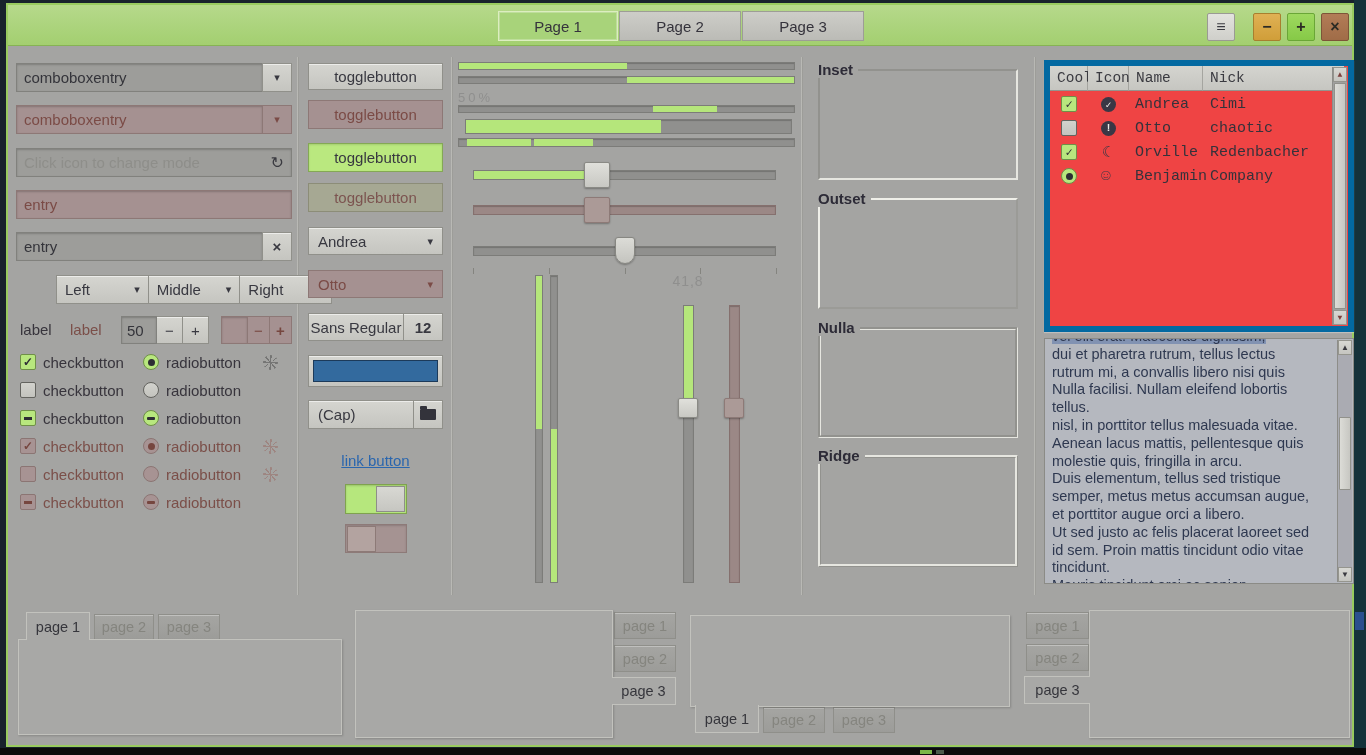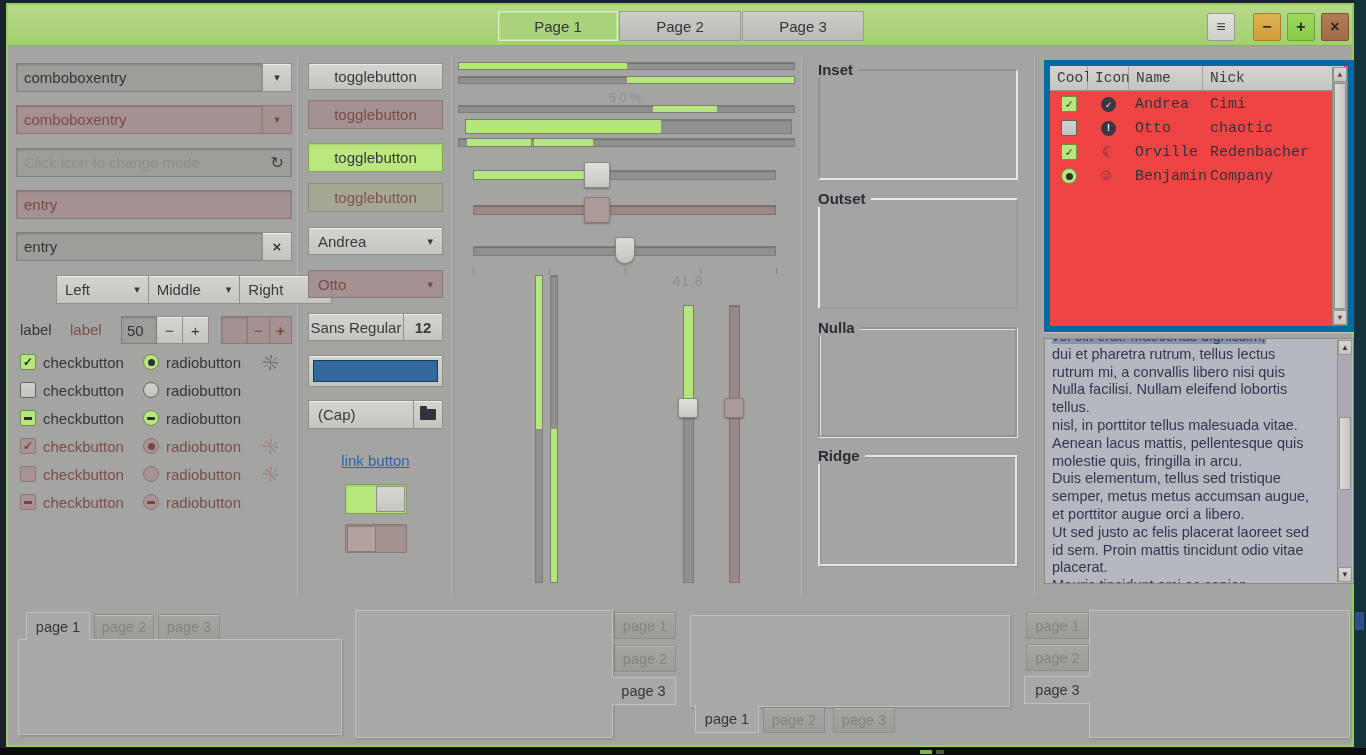--- a/index.html
+++ b/index.html
@@ -287,21 +287,21 @@
   <div class="switch disoff" style="left:337px;top:519px;height:29px;">
       <span class="knob" style="left:1px;"></span>
     </div>
 
   <div class="trough" style="left:450px;top:57px;width:337px;height:8px;">
       <div class="fill" style="left: 0px; width: 50%;"></div>
     </div>
   <div class="trough" style="left:450px;top:71px;width:337px;height:8px;">
       <div class="fill" style="right: 0px; width: 50%;"></div>
     </div>
-  <div class="abs dim" style="left:450px;top:85px;width:337px;text-align:center;font-size:13px;letter-spacing:3px;">50%</div>
+  <div class="abs dim" style="left:450px;top:85px;width:337px;font-size:13px;letter-spacing:3px;">50%</div>
   <div class="trough" style="left:450px;top:100px;width:337px;height:8px;">
       <div class="fill" style="width: 19%; left: 58%;"></div>
     </div>
   <div class="trough" style="left:457px;top:114px;width:327px;height:15px;">
       <div class="fill" style="left: 0px; width: 60%;"></div>
     </div>
   <div class="trough" style="left:450px;top:133px;width:337px;height:9px;">
     <div class="fill" style="width: 19%; left: 2.4%;"></div>
     <div class="fill" style="width: 17.8%; left: 22.3%;"></div>
   </div>
@@ -413,21 +413,21 @@
       <div>Nulla facilisi. Nullam eleifend lobortis</div>
       <div>tellus.</div>
       <div>nisl, in porttitor tellus malesuada vitae.</div>
       <div>Aenean lacus mattis, pellentesque quis</div>
       <div>molestie quis, fringilla in arcu.</div>
       <div>Duis elementum, tellus sed tristique</div>
       <div>semper, metus metus accumsan augue,</div>
       <div>et porttitor augue orci a libero.</div>
       <div>Ut sed justo ac felis placerat laoreet sed</div>
       <div>id sem. Proin mattis tincidunt odio vitae</div>
-      <div>placerat.</div>
+      <div>tincidunt.</div>
       <div>Mauris tincidunt orci ac sapien.</div>
     </div>
     <div class="sb" style="background:#aaabb2;">
       <div class="arr" style="top:0;">
           <span>▲</span>
         </div>
       <div class="sl" style="top:32%;height:30%;"></div>
       <div class="arr" style="bottom:0;">
           <span>▼</span>
         </div>

